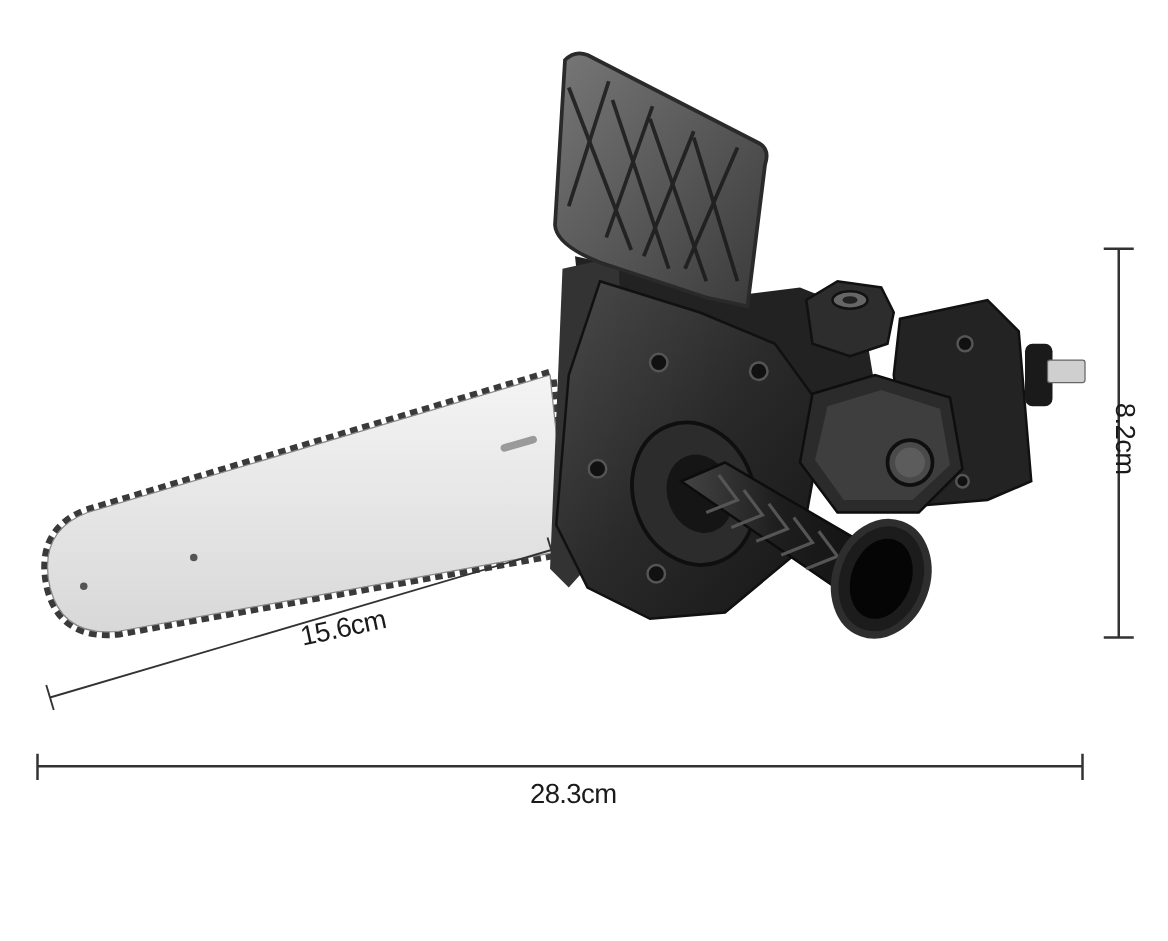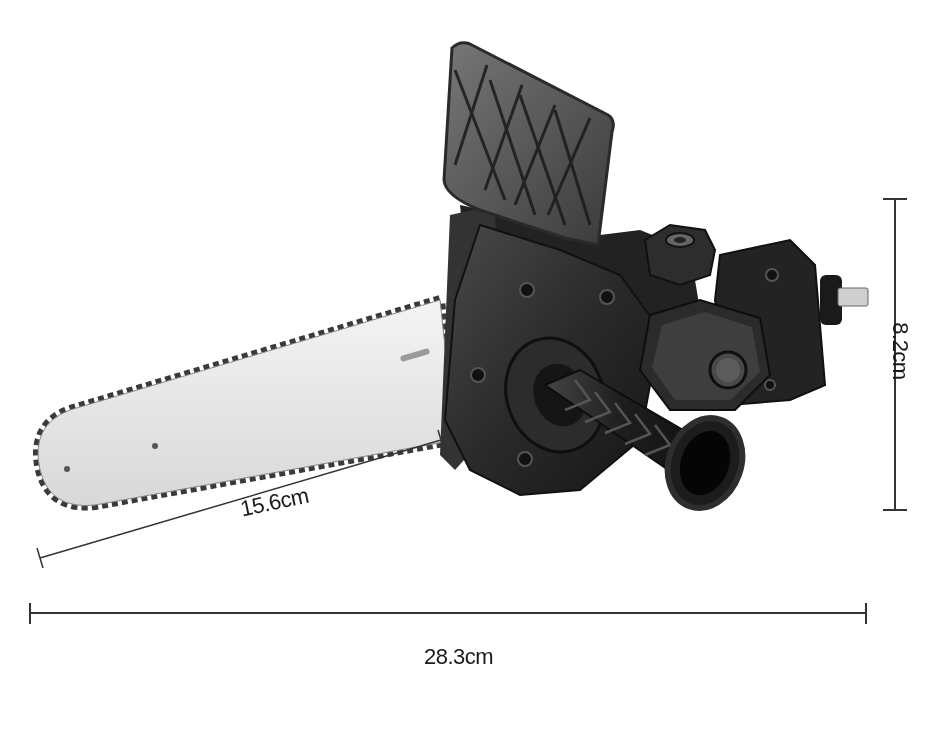--- a/index.html
+++ b/index.html
@@ -1,21 +1,21 @@
 <!DOCTYPE html>
 <html><head>
   <meta charset="utf-8">
   <style>
     html, body { margin: 0; padding: 0; background: #ffffff; }
     body { width: 934px; height: 753px; position: relative; overflow: hidden; font-family: "Liberation Sans", sans-serif; }
     #stage { position: absolute; left: 0; top: 0; width: 934px; height: 753px; }
     .dim-label { position: absolute; font-family: "Liberation Sans", sans-serif; color: #1a1a1a; font-size: 22px; letter-spacing: -0.5px; white-space: nowrap; }
     #label-bar { left: 238px; top: 497px; transform: rotate(-12deg); transform-origin: left top; }
     #label-height { left: 885px; top: 338px; transform: rotate(90deg); transform-origin: center center; width: 70px; text-align: center; margin-left: -20px; }
-    #label-total { left: 424px; top: 644px; }
+    #label-total { left: 424px; top: 622px; }
   </style>
 </head>
 <body>
 
 <div id="stage">
   <svg width="934" height="753" viewBox="0 0 934 753" xmlns="http://www.w3.org/2000/svg">
     <defs>
       <linearGradient id="barGrad" x1="0" y1="0" x2="0" y2="1">
         <stop offset="0" stop-color="#f4f4f4"></stop>
         <stop offset="1" stop-color="#d8d8d8"></stop>

